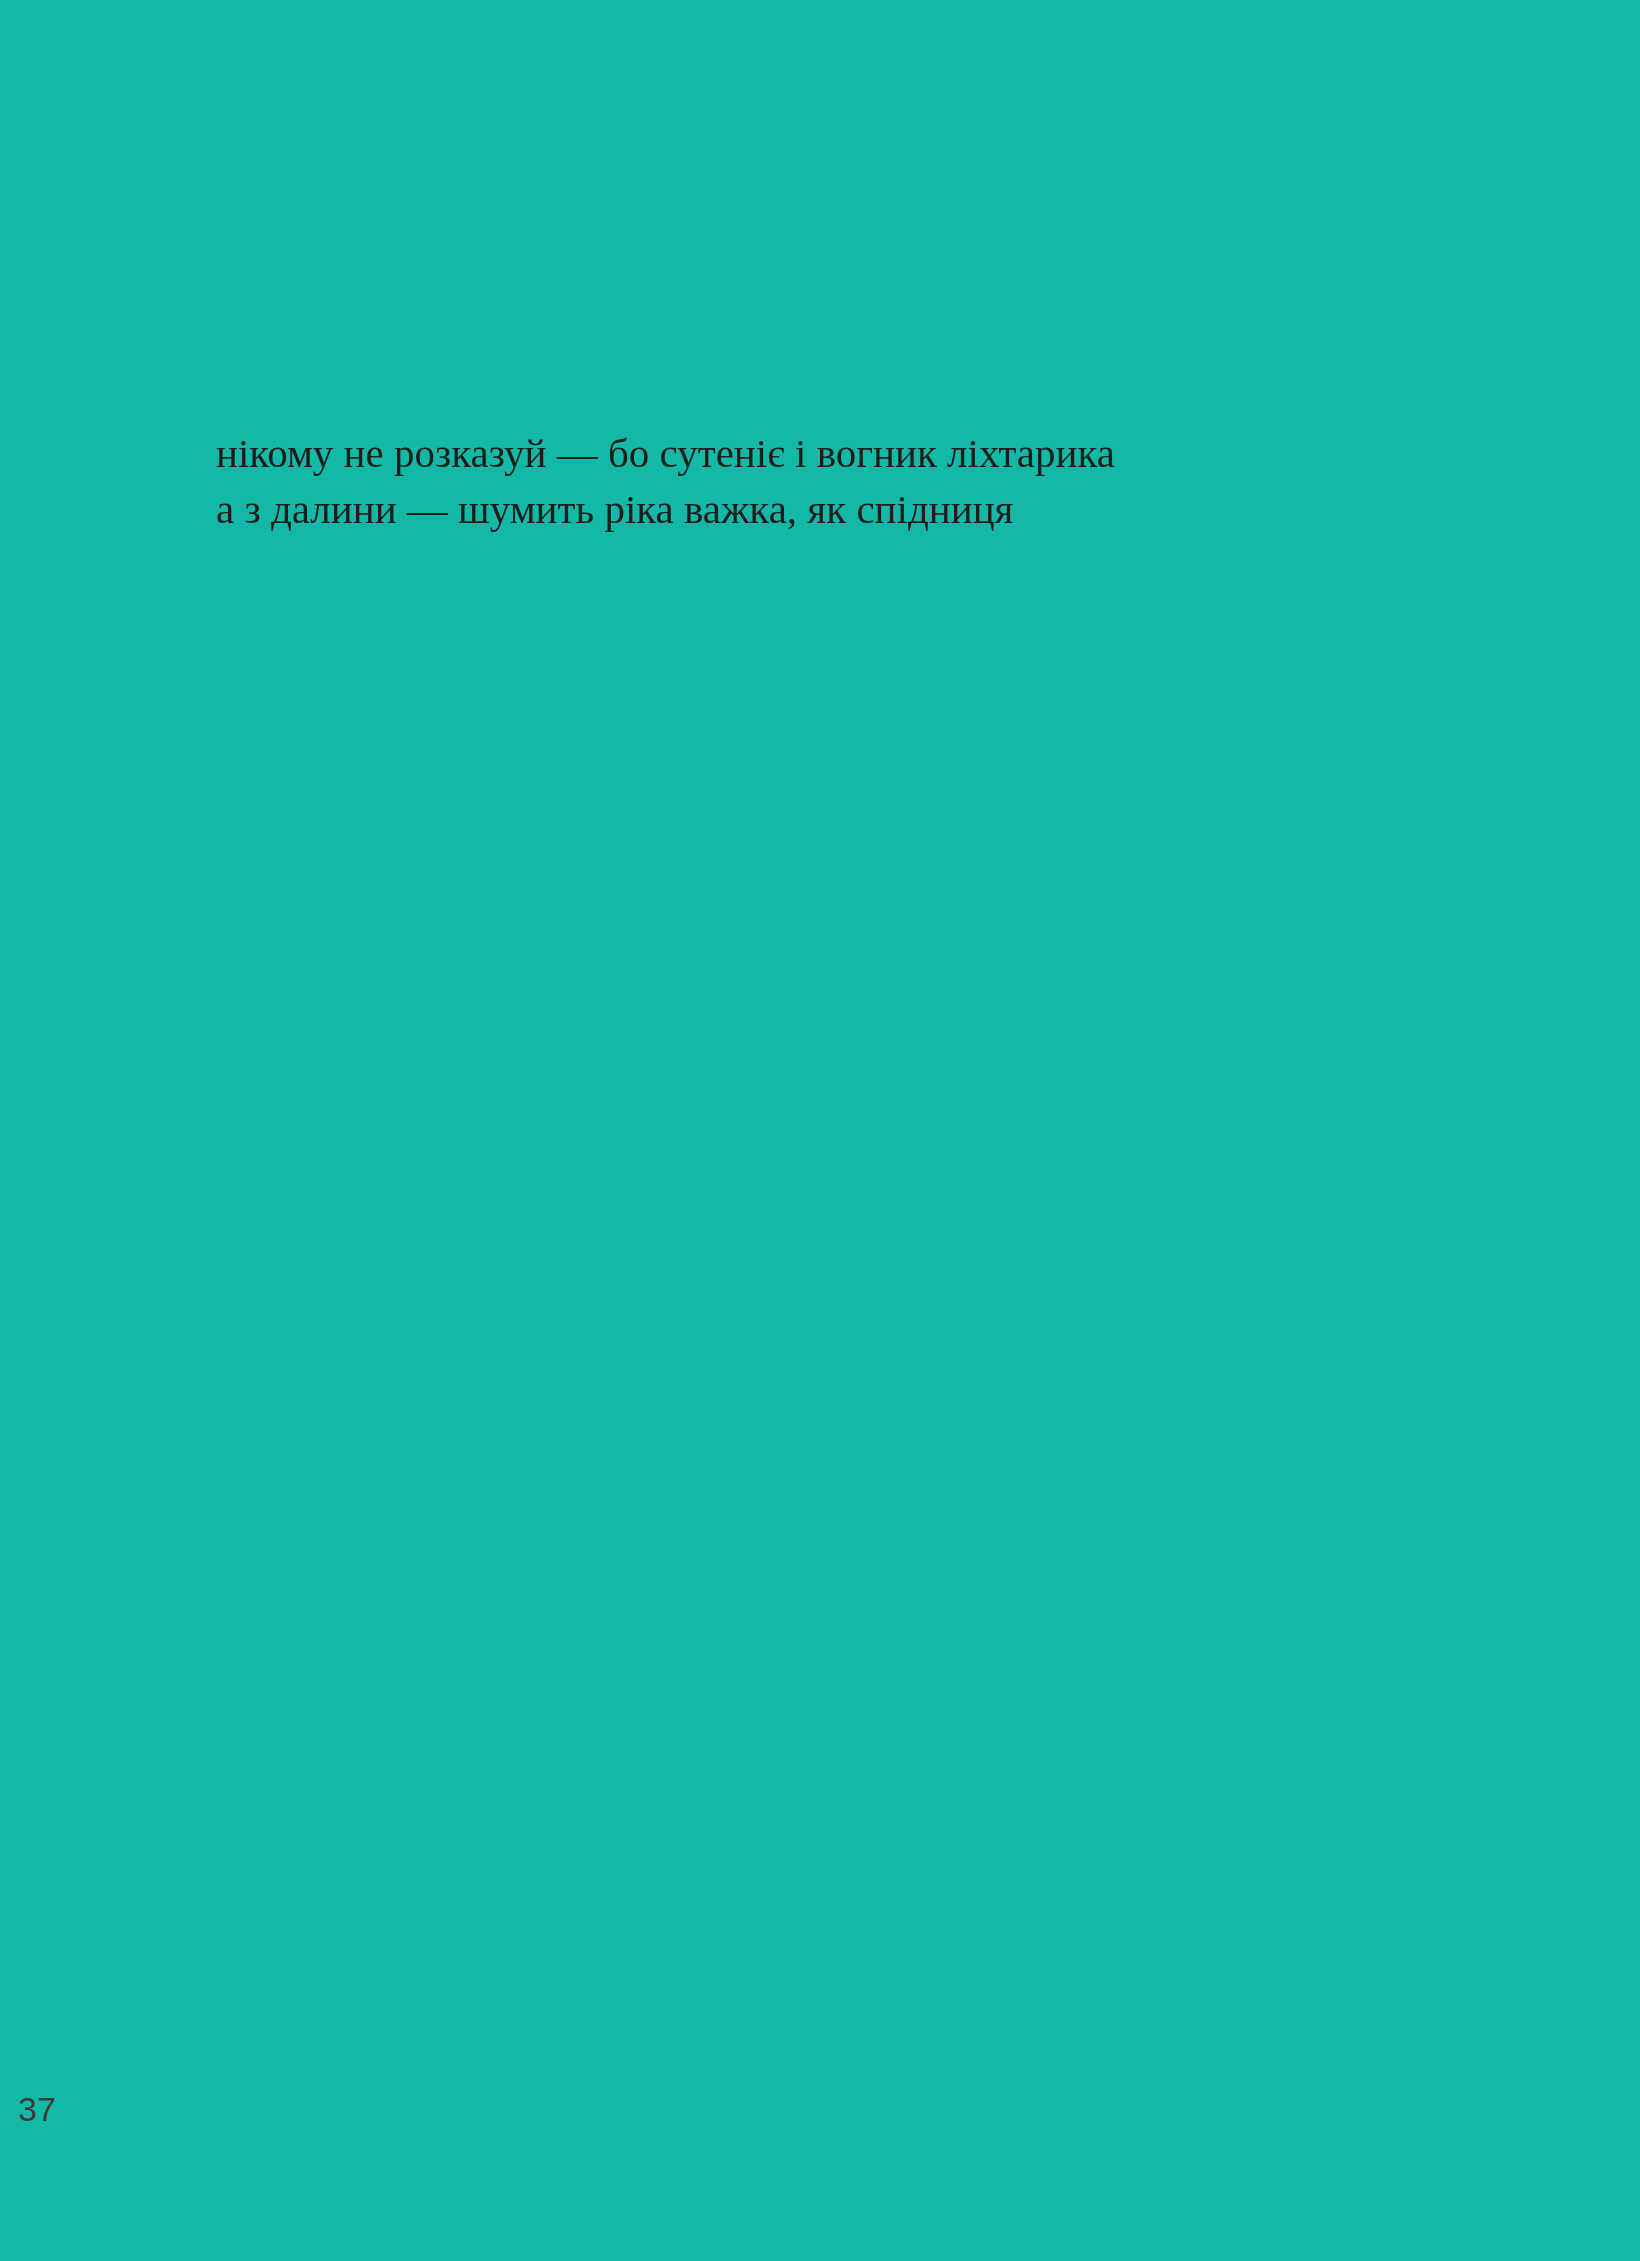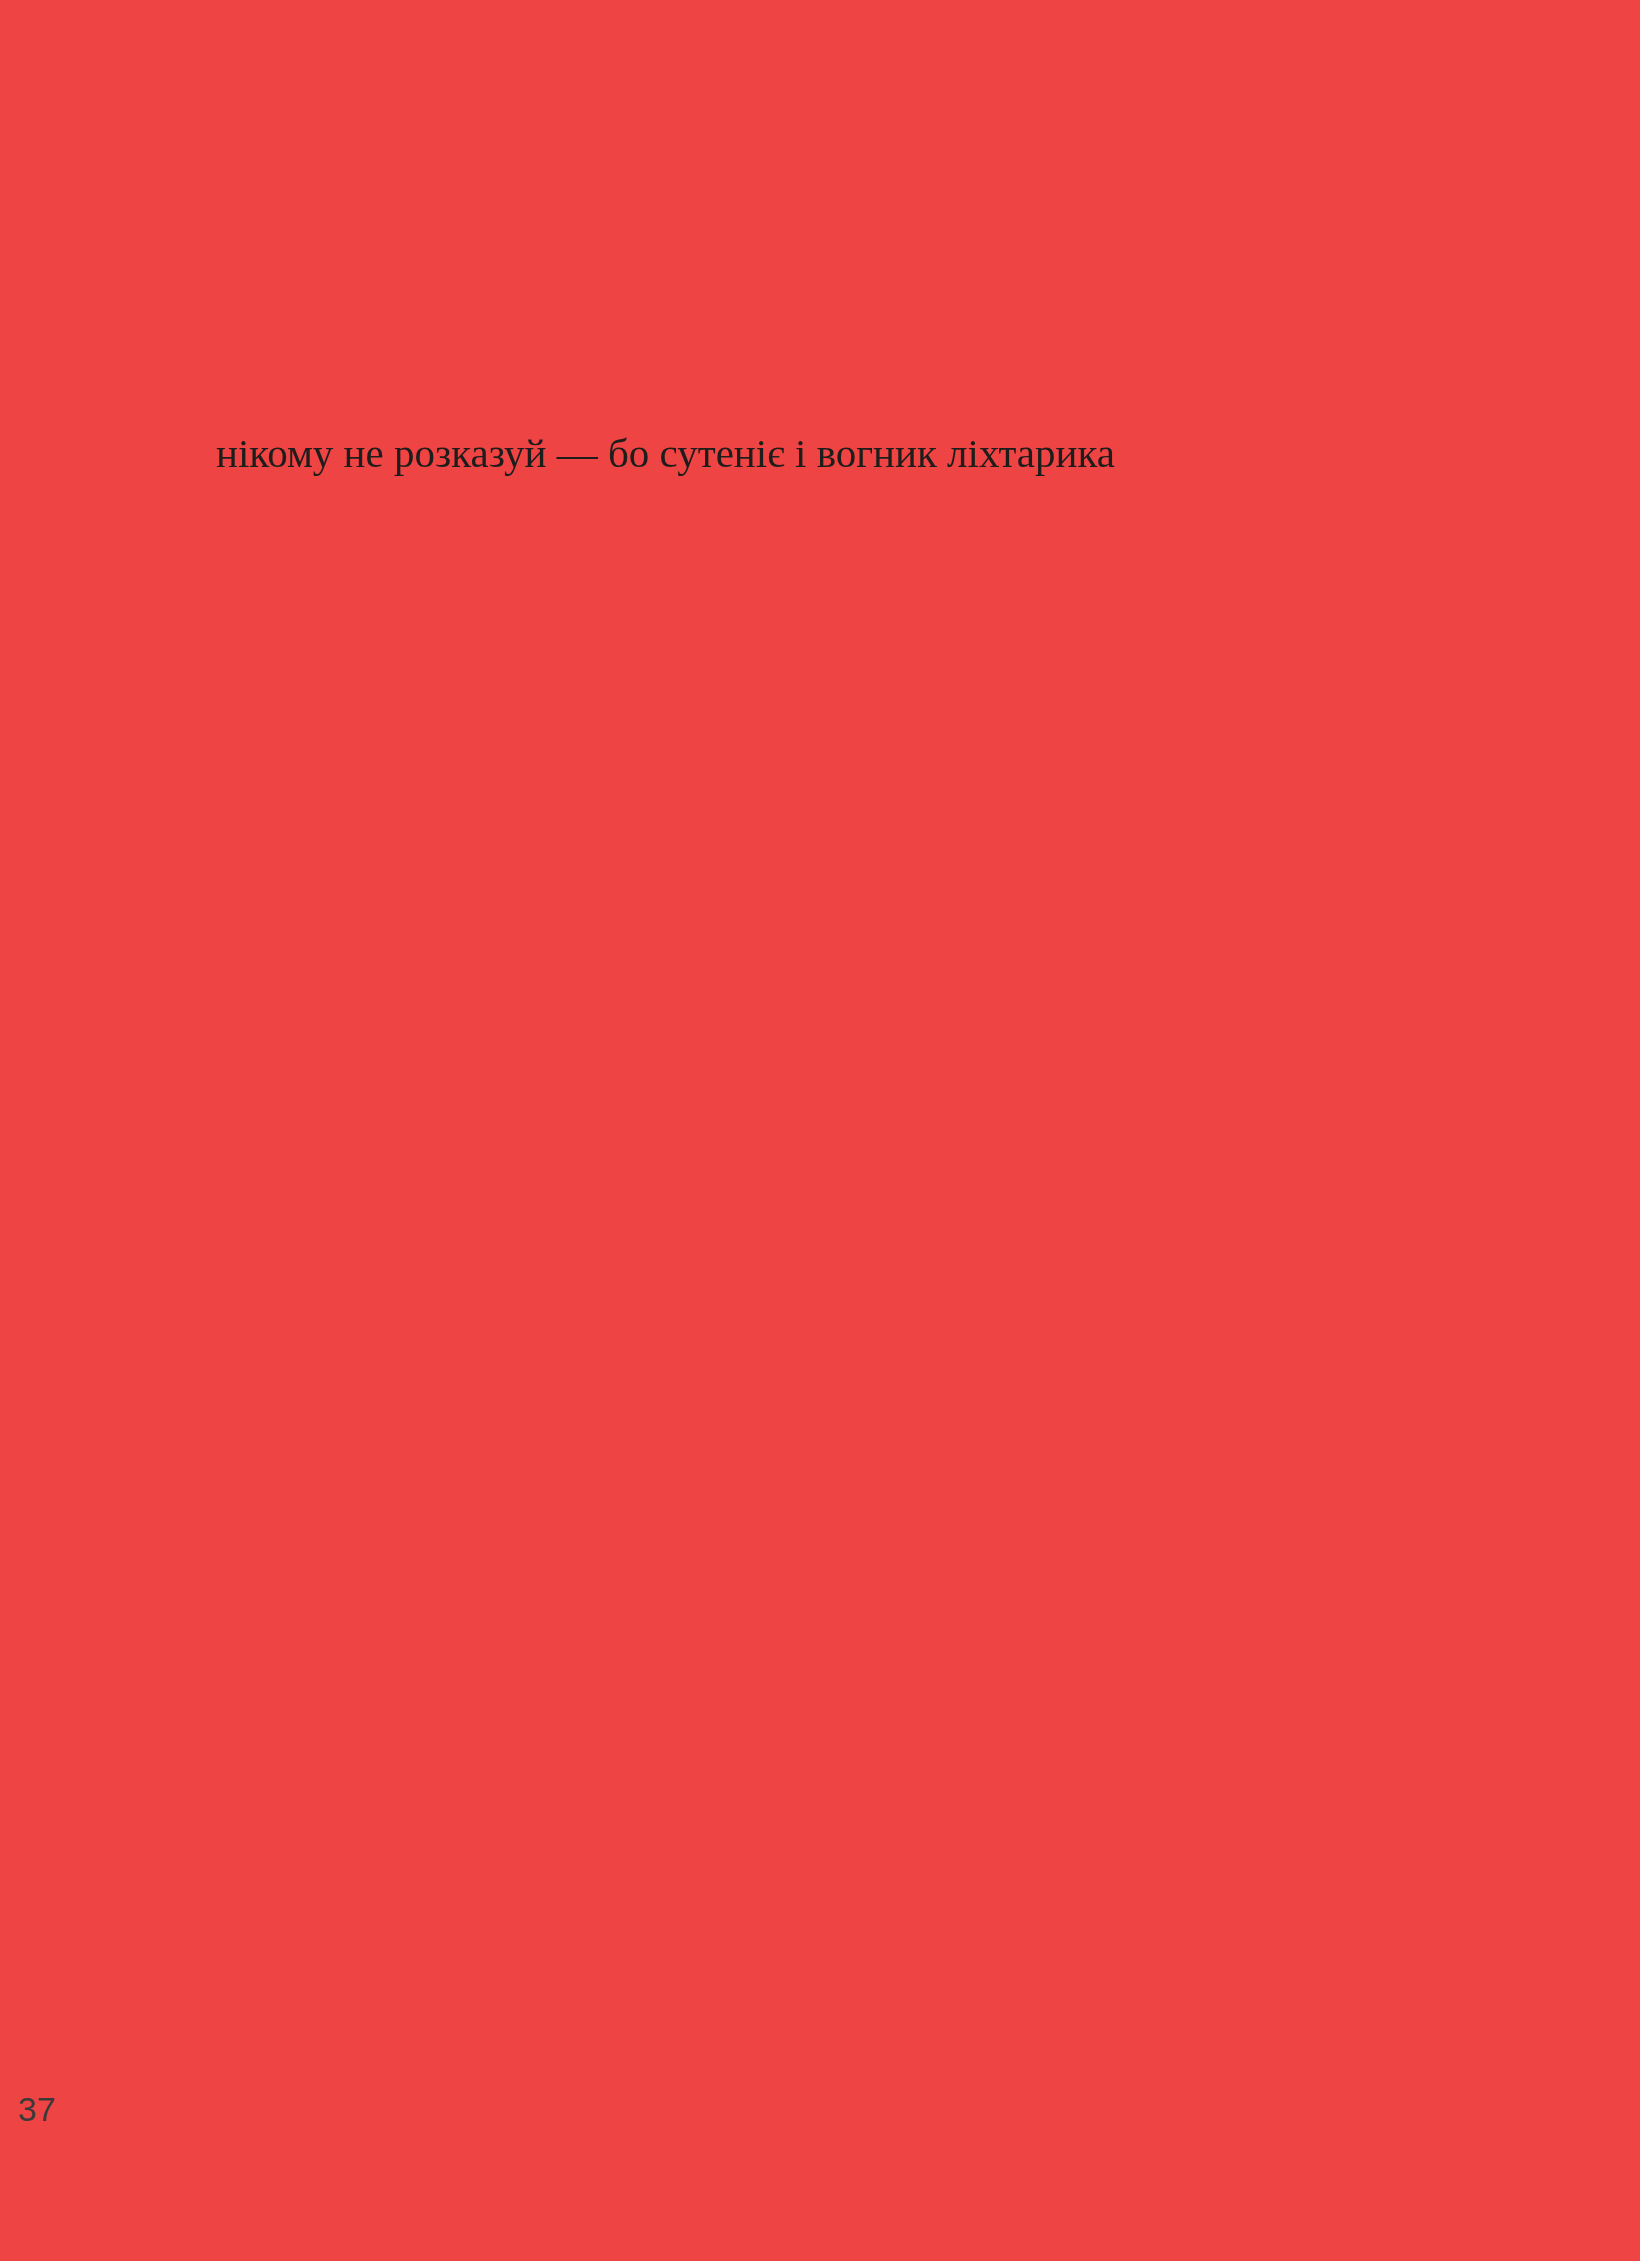--- a/index.html
+++ b/index.html
@@ -4,21 +4,21 @@
 <style>
   html, body {
     margin: 0;
     padding: 0;
     background: #ffffff;
   }
   .page {
     position: relative;
     width: 1640px;
     height: 2261px;
-    background: #ef4444;
+    background: #14b8a6;
     overflow: hidden;
     font-family: "Liberation Serif", serif;
   }
   .poem {
     position: absolute;
     left: 216px;
     top: 425px;
     width: 1239px;
     color: #1d1d1b;
     font-size: 41px;
@@ -45,20 +45,21 @@
 </style>
 </head>
 <body>
 
 <div class="page">
 
   <div class="poem">
 
     <div class="stanza">
       <div class="line">нікому не розказуй — бо сутеніє і вогник ліхтарика</div>
+      <div class="line">а з далини — шумить ріка важка, як спідниця</div>
     </div>
 
     <div class="stanza">
     </div>
 
   </div>
 
   <div class="page-number">37</div>
 
 </div>

